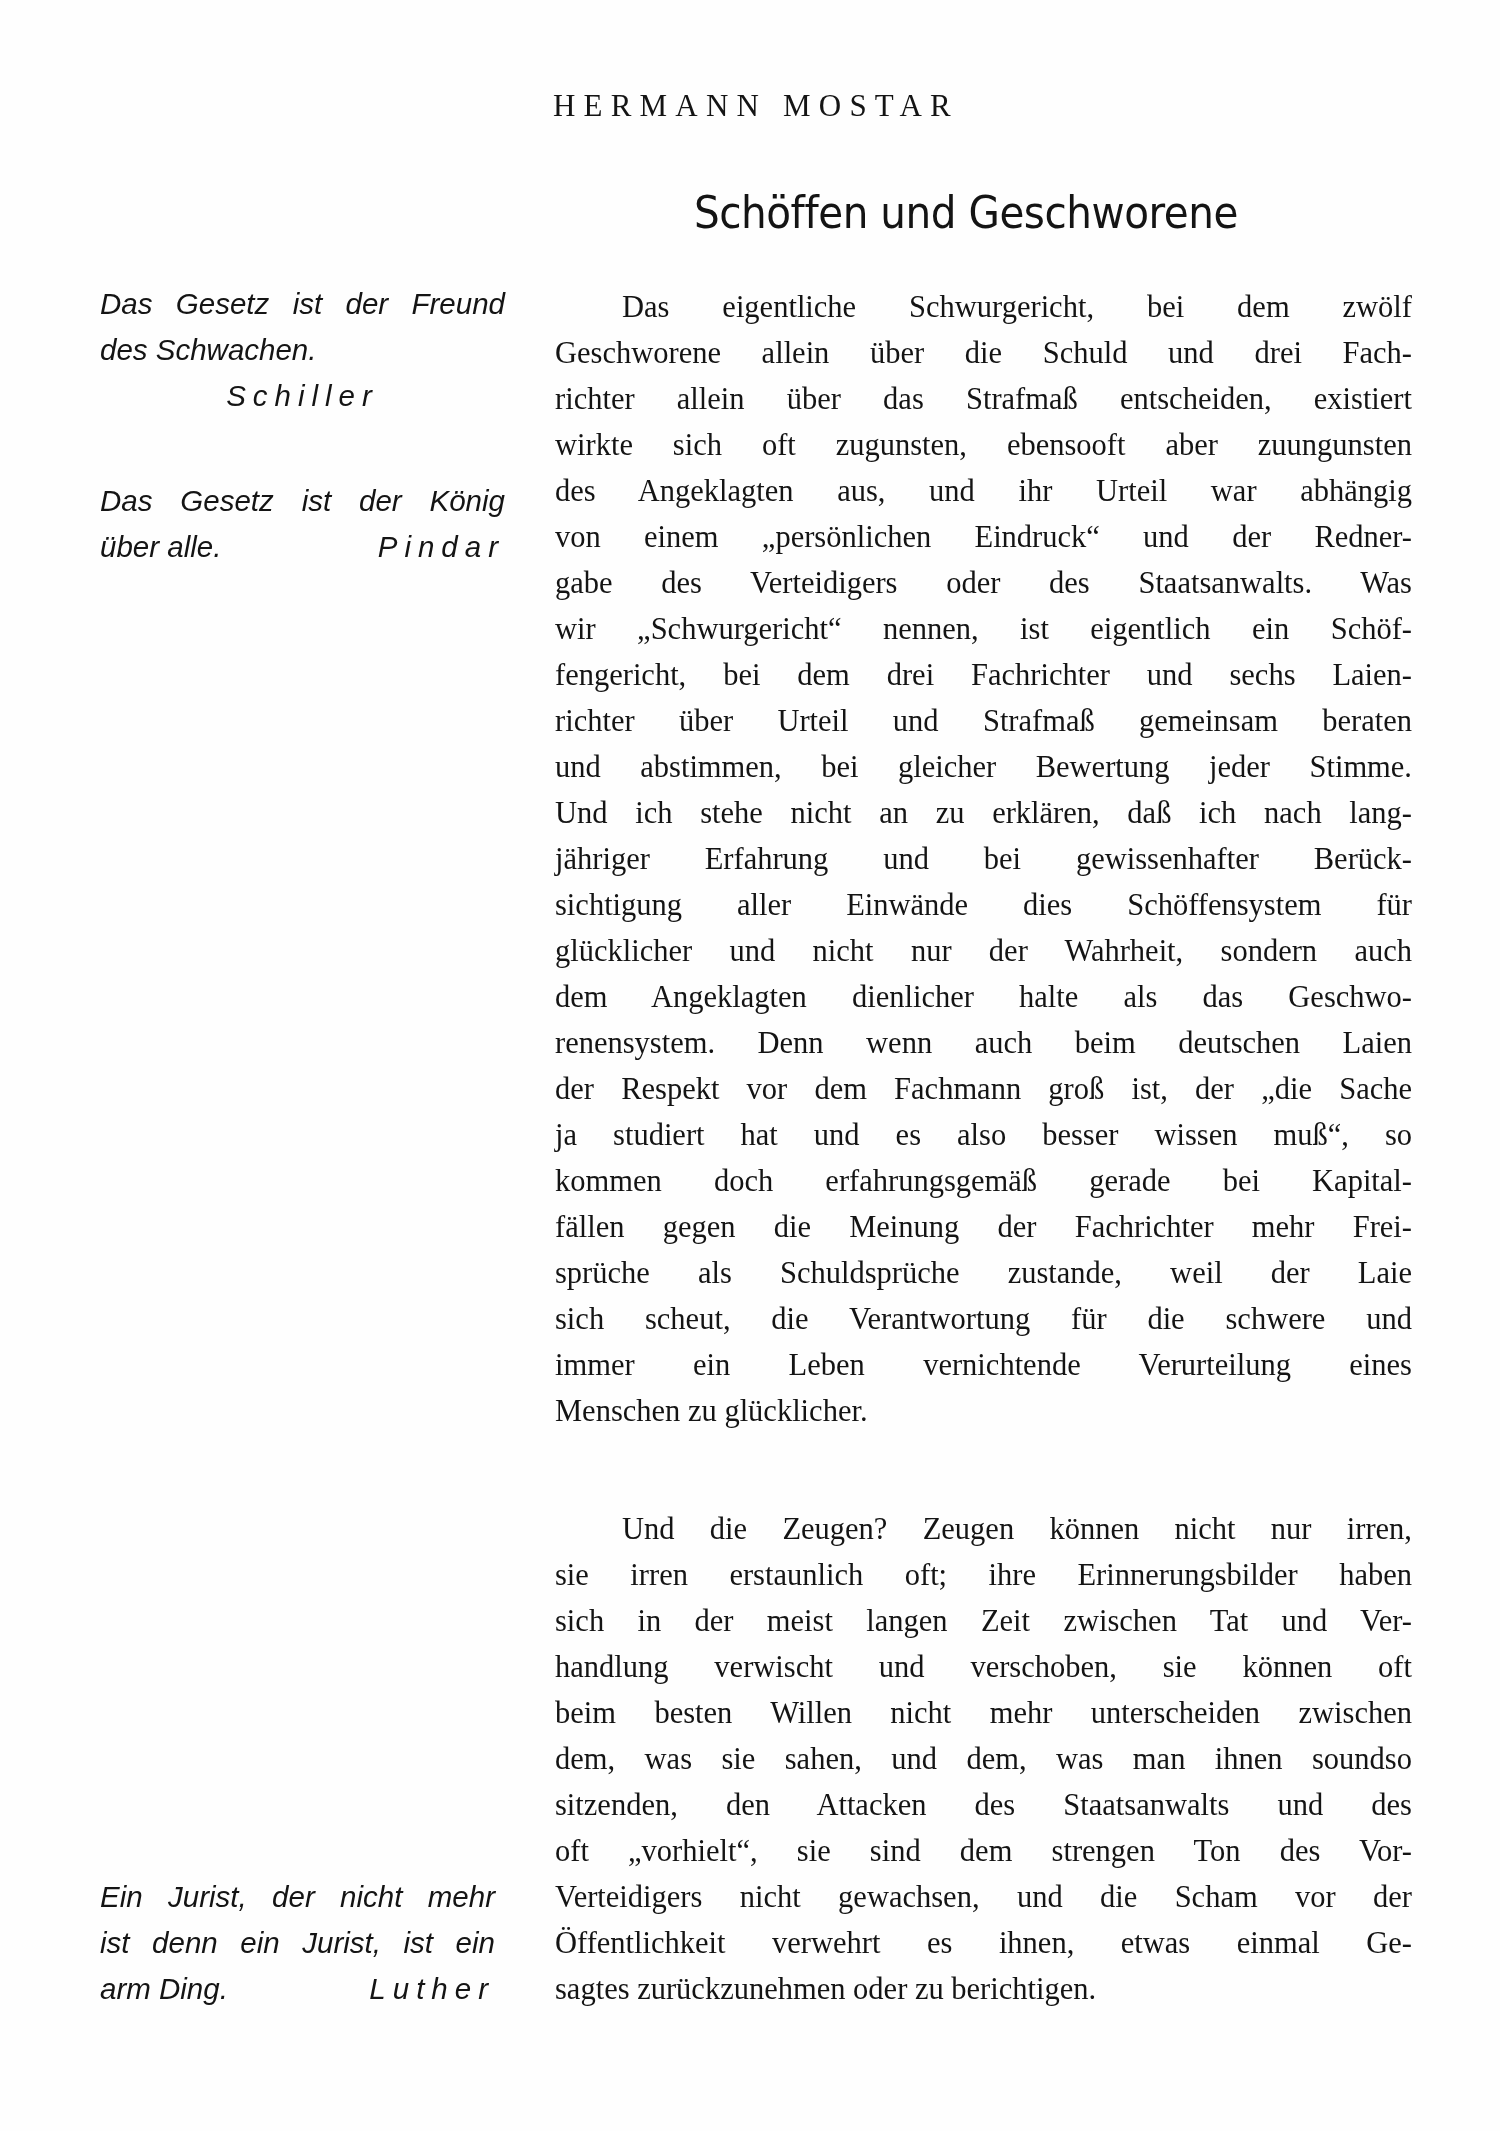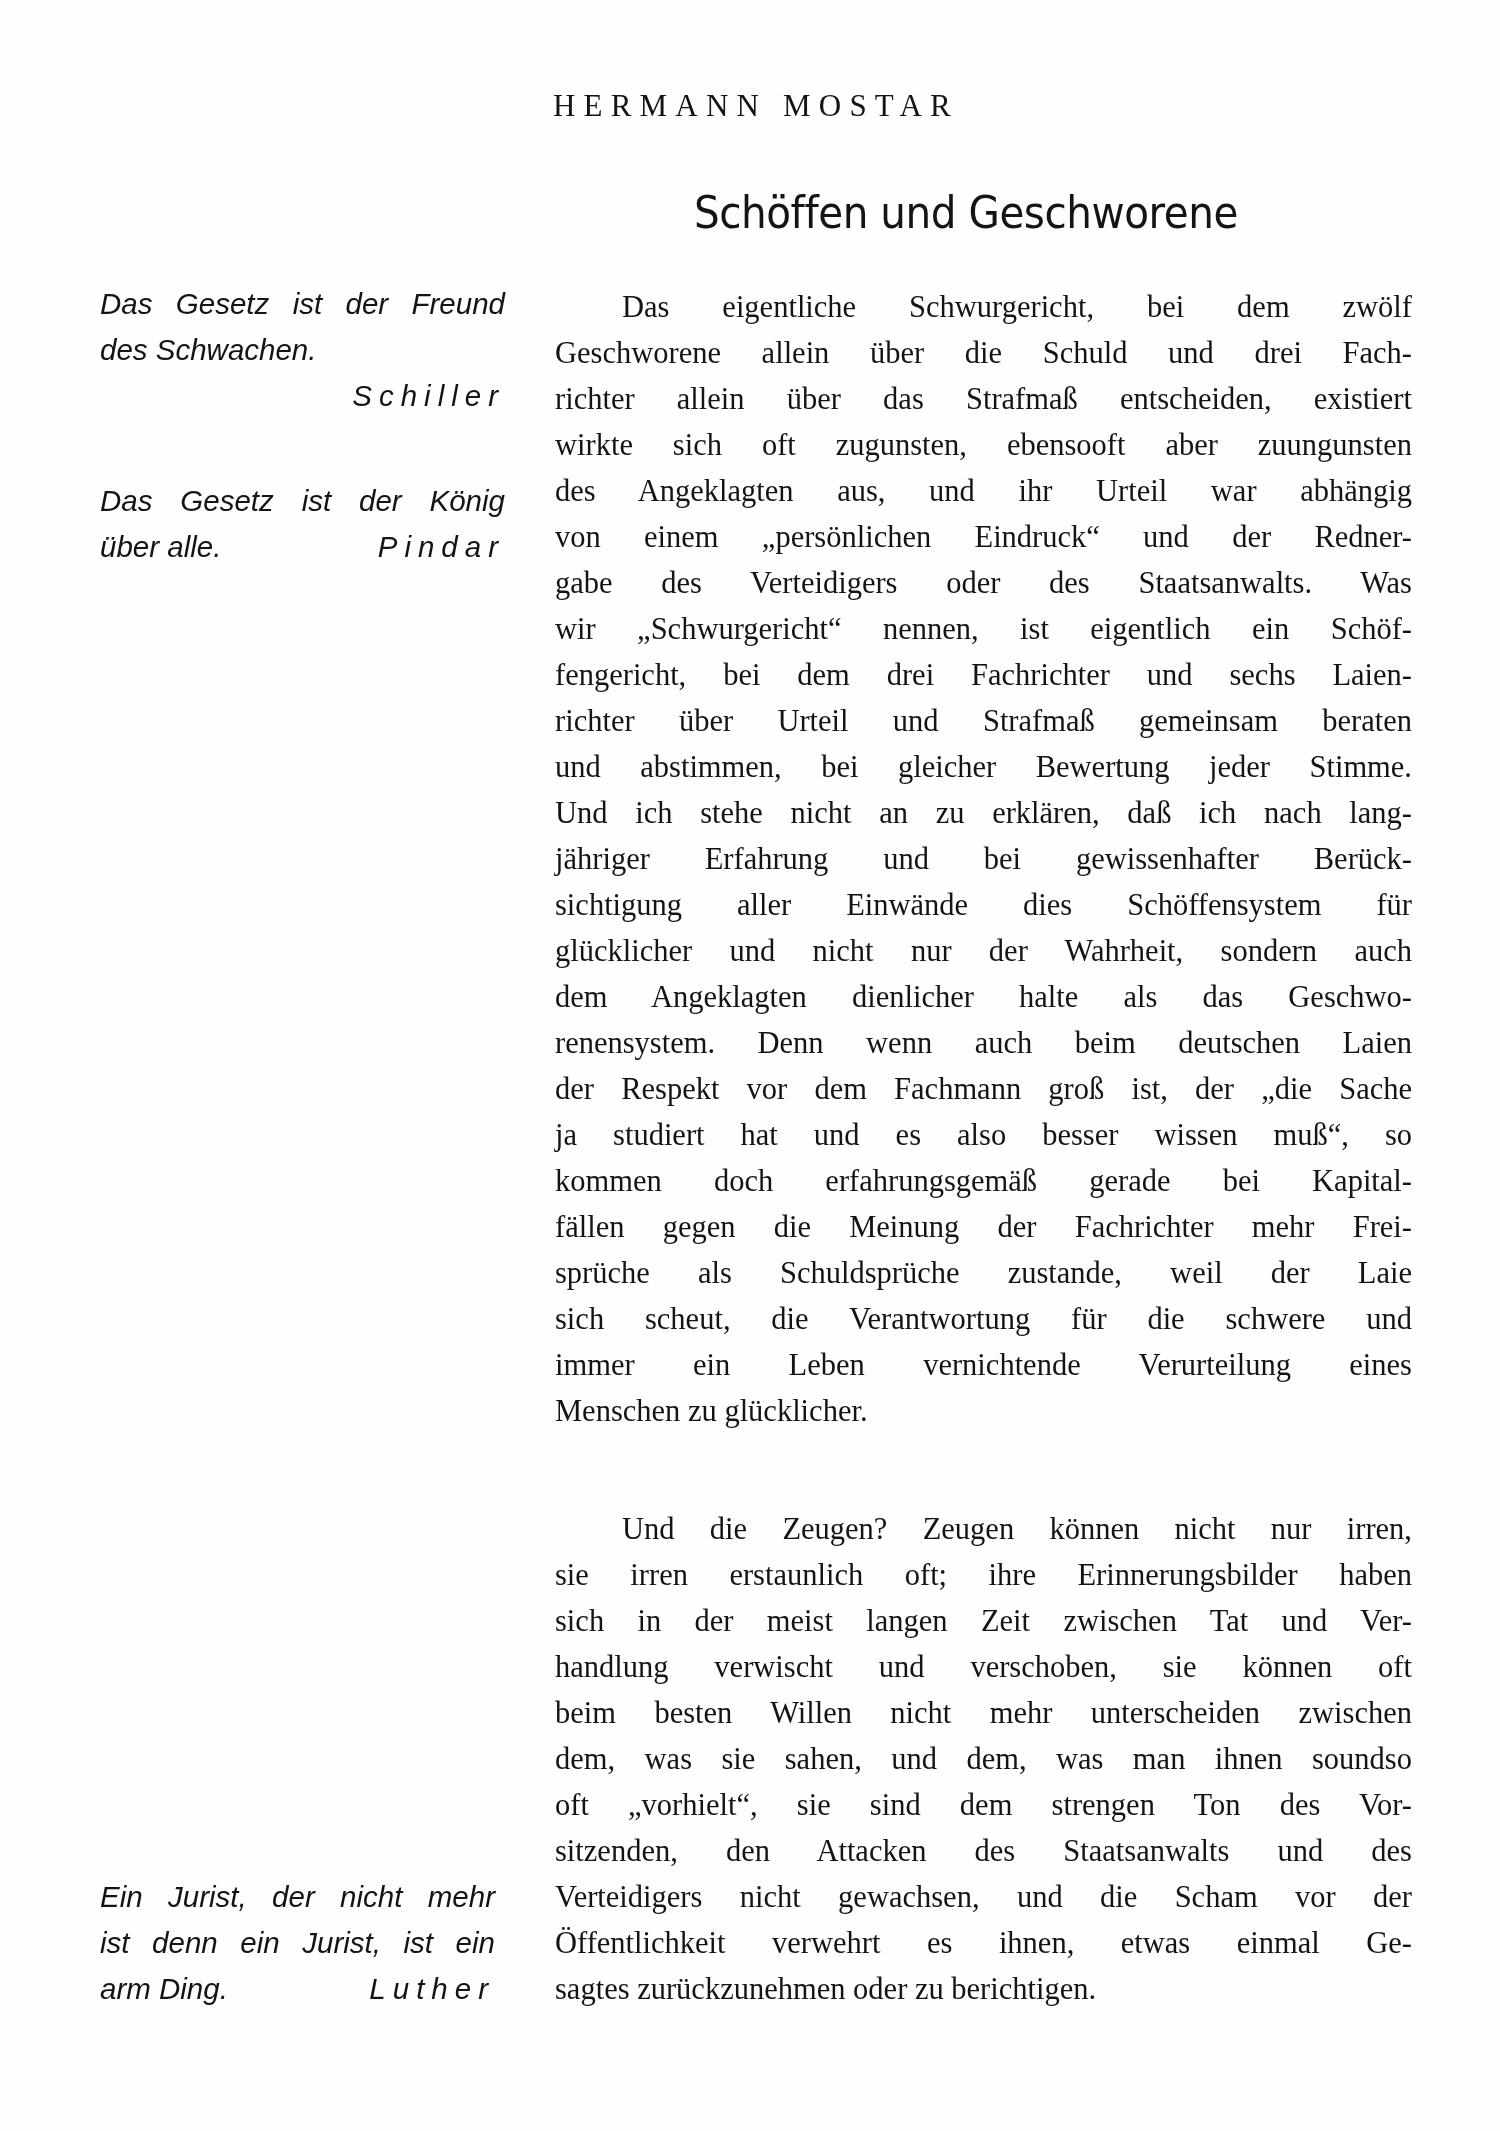--- a/index.html
+++ b/index.html
@@ -67,21 +67,21 @@
 <div>
 
   <div class="author">HERMANN MOSTAR</div>
   <h1 class="title" style="margin:0;">Schöffen und Geschworene</h1>
 
   <aside class="sidebar">
 
     <div class="quote" style="top:281px;">
       <span class="qline justify">Das Gesetz ist der Freund</span>
       <span class="qline">des Schwachen.</span>
-      <span class="qline" style="text-align:right;">
+      <span class="qline" style="text-align:center;">
         <span class="attr">Schiller</span>
       </span>
     </div>
 
     <div class="quote" style="top:478px;">
       <span class="qline justify">Das Gesetz ist der König</span>
       <span class="qline">
         <span>über alle.</span>
         <span class="attr-right">Pindar</span>
       </span>
@@ -125,21 +125,21 @@
         <span class="line">immer ein Leben vernichtende Verurteilung eines</span>
         <span class="line last">Menschen zu glücklicher.</span>
       </div>
     <div class="para" id="para-1" style="top:1506px;">
         <span class="line indent">Und die Zeugen? Zeugen können nicht nur irren,</span>
         <span class="line">sie irren erstaunlich oft; ihre Erinnerungsbilder haben</span>
         <span class="line">sich in der meist langen Zeit zwischen Tat und Ver-</span>
         <span class="line">handlung verwischt und verschoben, sie können oft</span>
         <span class="line">beim besten Willen nicht mehr unterscheiden zwischen</span>
         <span class="line">dem, was sie sahen, und dem, was man ihnen soundso</span>
+        <span class="line">sitzenden, den Attacken des Staatsanwalts und des</span>
         <span class="line">oft „vorhielt“, sie sind dem strengen Ton des Vor-</span>
-        <span class="line">sitzenden, den Attacken des Staatsanwalts und des</span>
         <span class="line">Verteidigers nicht gewachsen, und die Scham vor der</span>
         <span class="line">Öffentlichkeit verwehrt es ihnen, etwas einmal Ge-</span>
         <span class="line last">sagtes zurückzunehmen oder zu berichtigen.</span>
       </div>
   </main>
 
 </div>
 
 </body></html>

